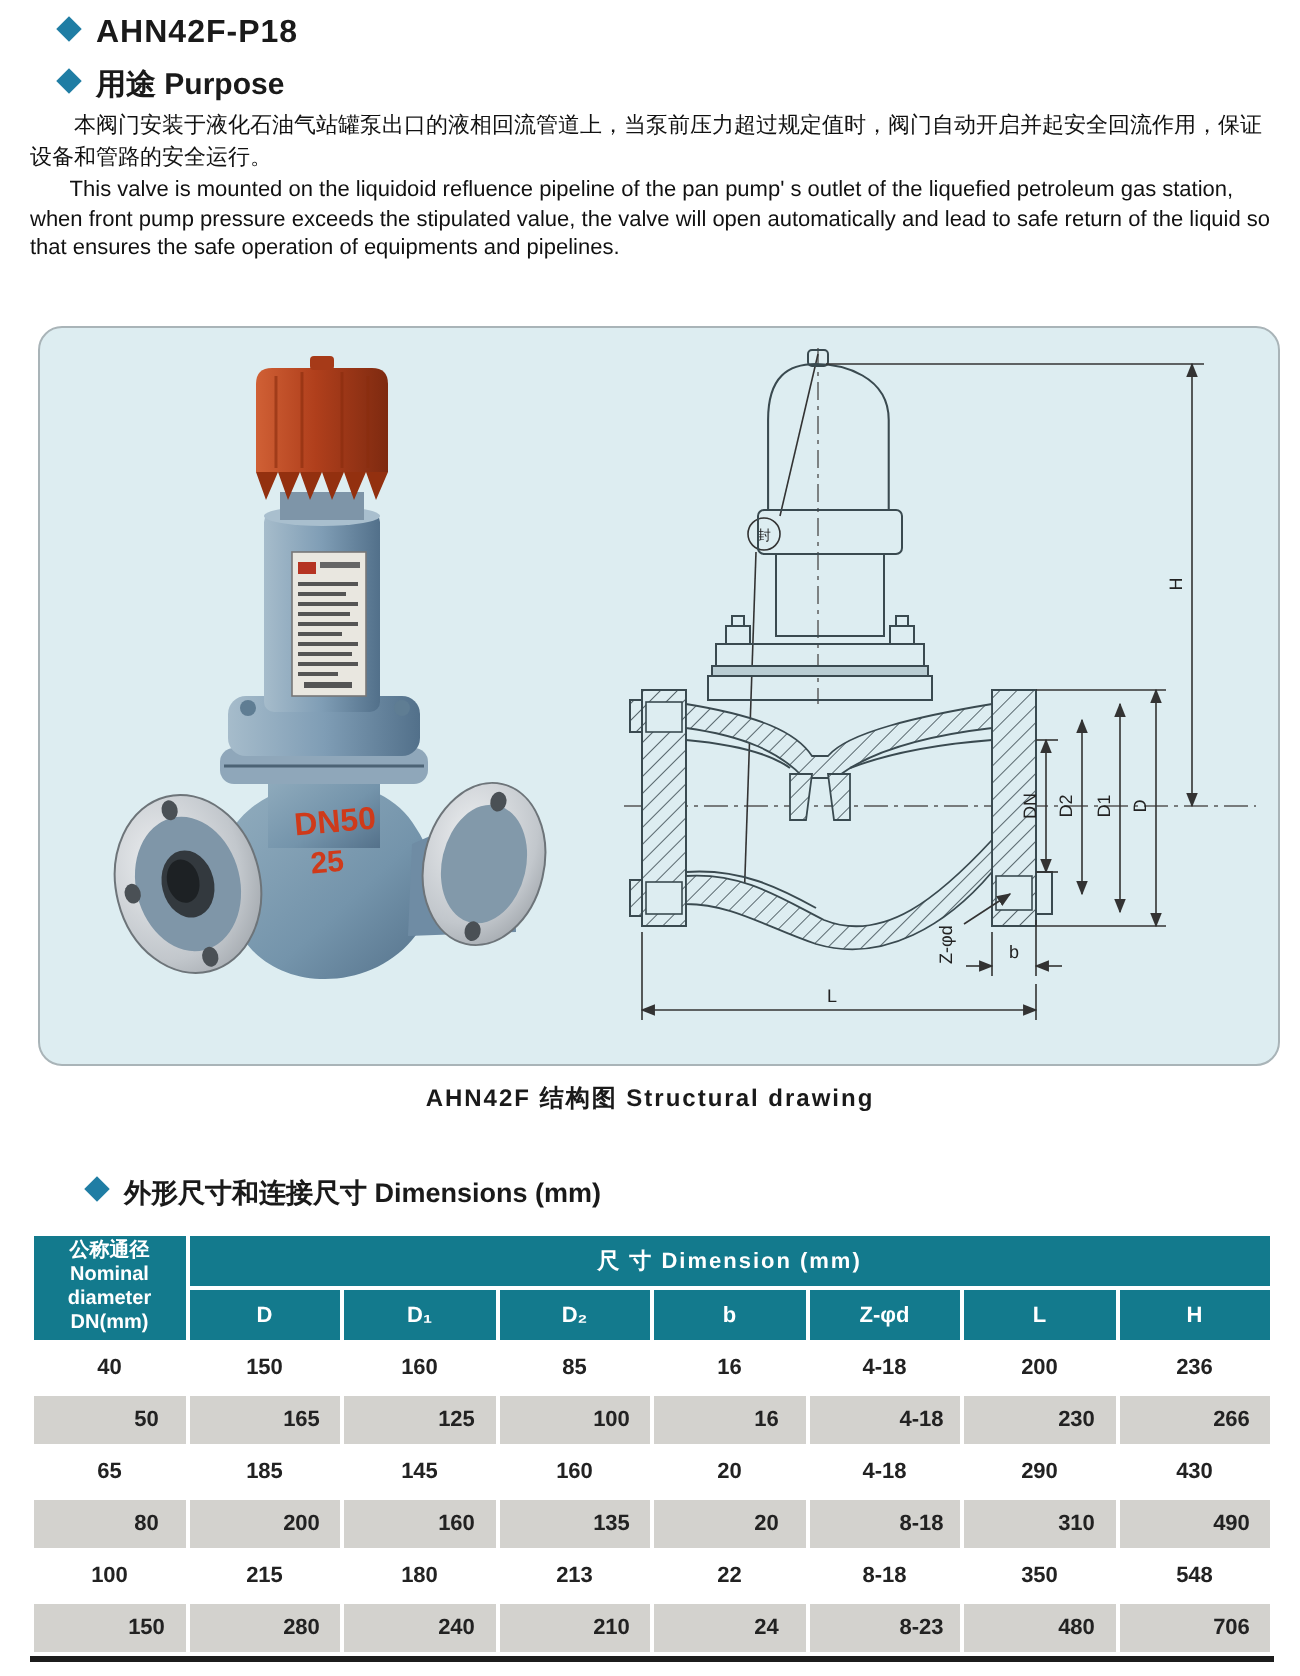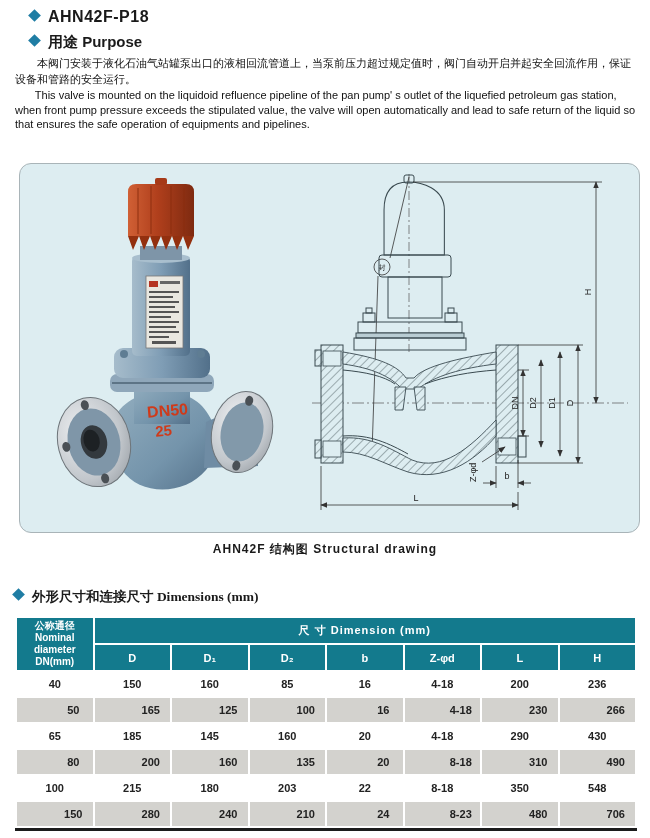--- a/index.html
+++ b/index.html
@@ -19,21 +19,21 @@
   .title-row{position:absolute;left:30px;top:8px;font-size:16px;font-weight:bold;letter-spacing:.5px;}
   .purpose-row{position:absolute;left:30px;top:33px;font-size:15px;font-weight:bold;}
   .para-cn{position:absolute;left:15px;top:56px;width:624px;font-size:11px;line-height:1.42;text-indent:2em;color:#111;}
   .para-en{position:absolute;left:15px;top:88px;width:626px;font-size:11px;line-height:1.32;text-indent:1.8em;color:#111;}
 
   .figure-panel{position:absolute;left:19px;top:163px;width:621px;height:370px;background:var(--panel-bg);border:1px solid var(--panel-border);border-radius:12px;}
   .photo-svg{position:absolute;left:36px;top:14px;}
   .drawing-svg{position:absolute;left:290px;top:6px;}
   .figure-caption{position:absolute;left:0;top:541px;width:650px;text-align:center;font-size:12px;font-weight:bold;letter-spacing:1px;}
 
-  .dims-row{position:absolute;left:14px;top:588px;font-size:13.5px;font-weight:bold;font-family:Liberation Serif, serif;}
+  .dims-row{position:absolute;left:44px;top:588px;font-size:13.5px;font-weight:bold;}
 
   .table-wrap{position:absolute;left:15px;top:616px;width:622px;border-bottom:3px solid #1c1c1c;}
   table{width:100%;border-collapse:separate;border-spacing:2px;table-layout:fixed;background:#fff;}
   th{background:var(--teal);color:#fff;font-size:11px;font-weight:bold;vertical-align:middle;}
   th.colhead{height:25px;}
   th.spanhead{height:25px;letter-spacing:1px;}
   th.rowhead{font-size:10px;line-height:1.18;font-weight:bold;}
   td{height:24px;text-align:center;font-size:11px;font-weight:600;color:#222;background:#fff;}
   tr.gray td{background:var(--row-alt);padding-left:37px;}
 
@@ -297,21 +297,21 @@
             <td>135</td>
             <td>20</td>
             <td>8-18</td>
             <td>310</td>
             <td>490</td>
           </tr>
           <tr>
             <td>100</td>
             <td>215</td>
             <td>180</td>
-            <td>203</td>
+            <td>213</td>
             <td>22</td>
             <td>8-18</td>
             <td>350</td>
             <td>548</td>
           </tr>
           <tr class="gray">
             <td>150</td>
             <td>280</td>
             <td>240</td>
             <td>210</td>

